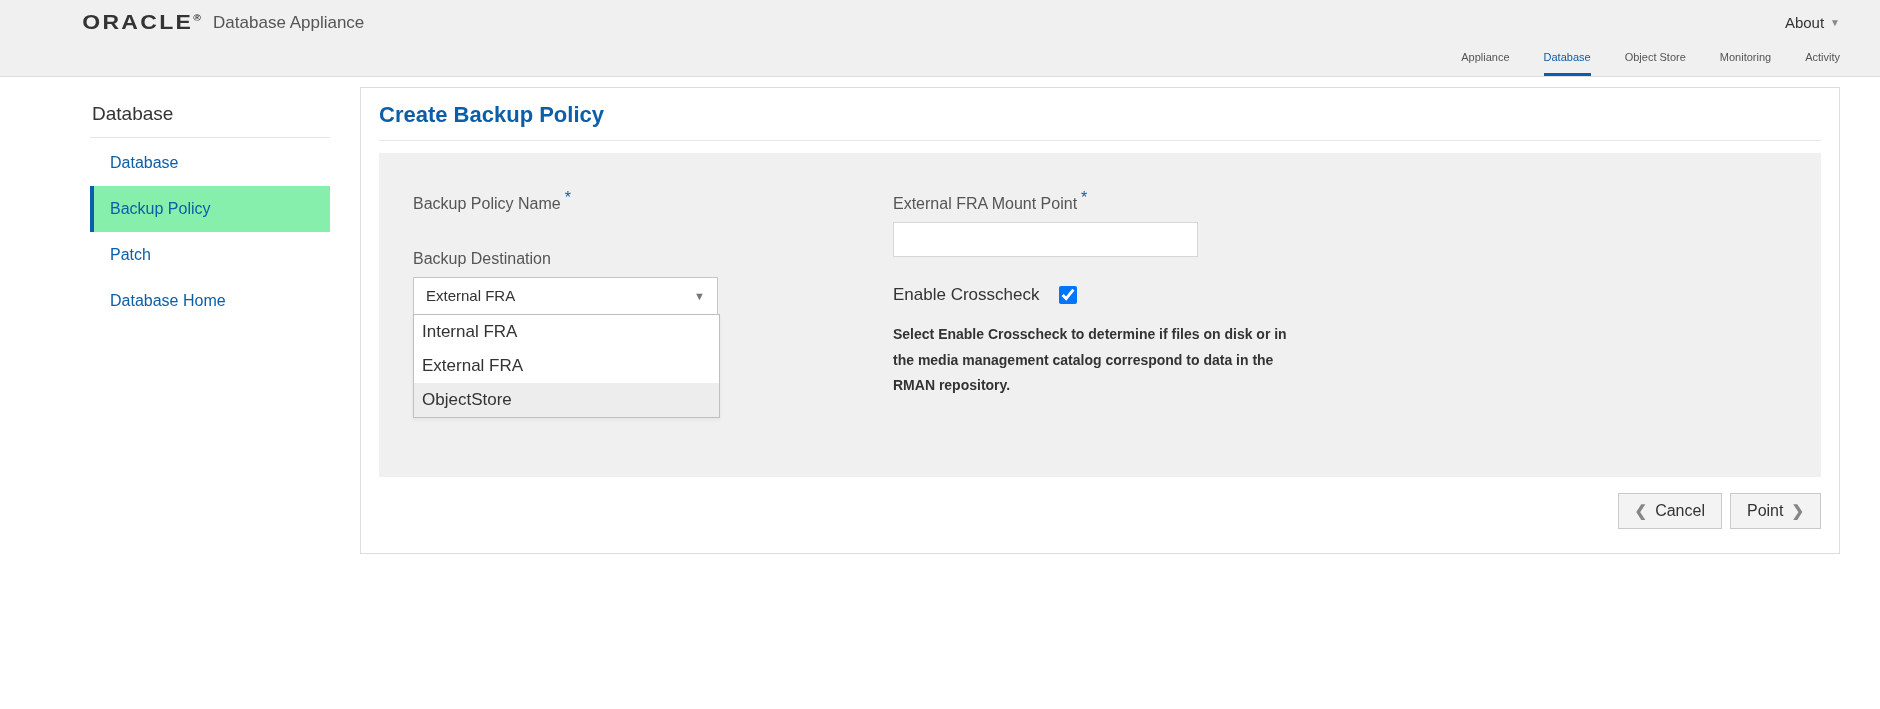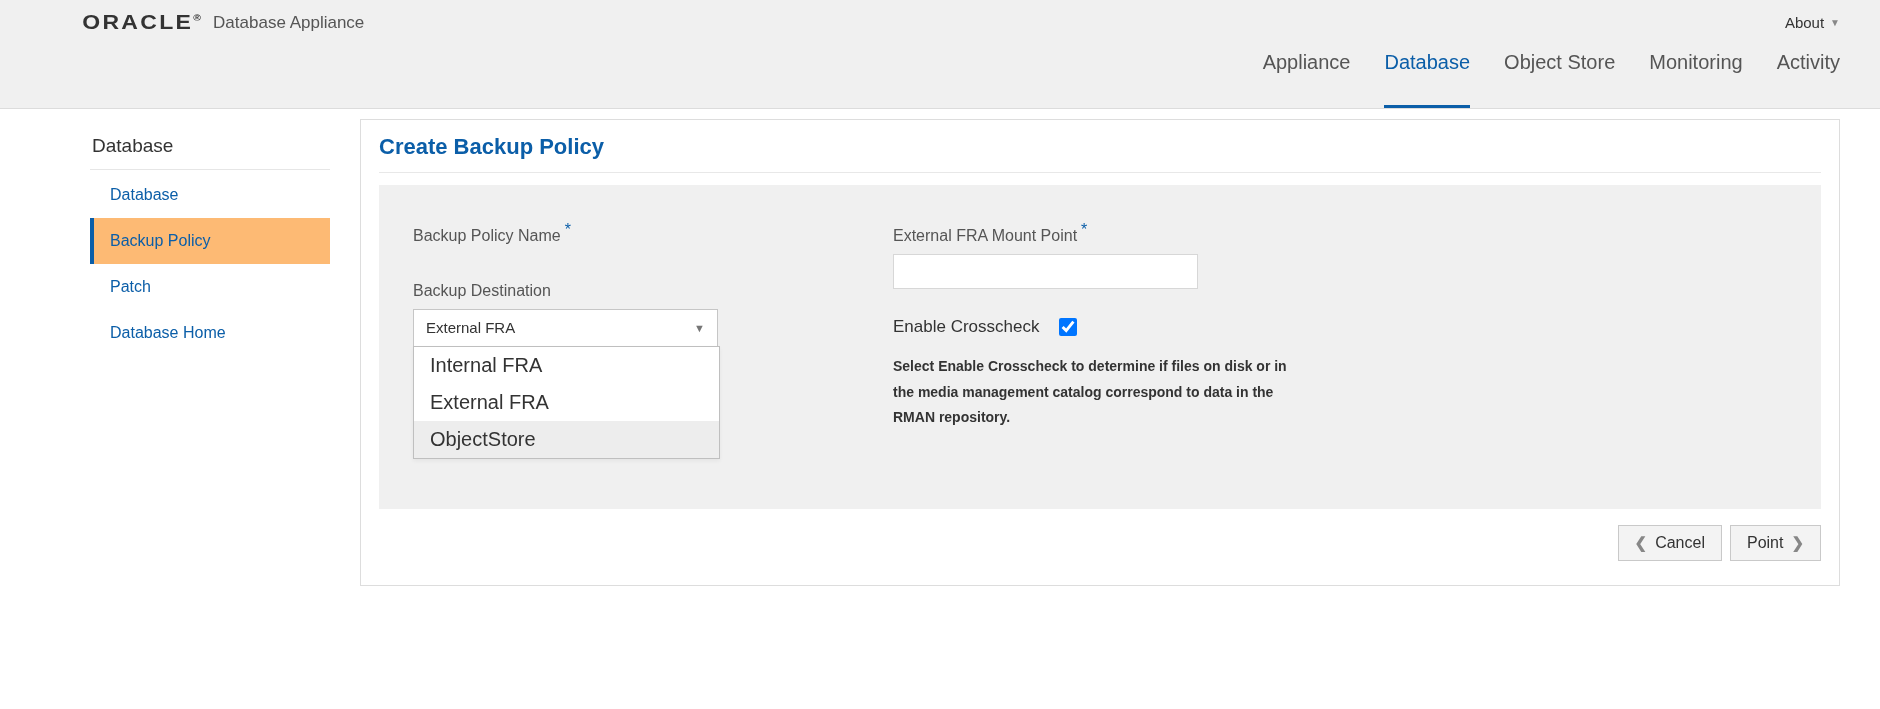--- a/index.html
+++ b/index.html
@@ -48,23 +48,23 @@
     font-size: 10px;
     color: #888;
   }
   .topnav {
     display: flex;
     justify-content: flex-end;
     gap: 34px;
     padding: 14px 0 0 0;
   }
   .topnav-item {
-    font-size: 20px;
+    font-size: 11px;
     color: #555;
-    padding-bottom: 31px;
+    padding-bottom: 10px;
     cursor: pointer;
     border-bottom: 3px solid transparent;
   }
   .topnav-item.active {
     color: #0b5ea8;
     border-bottom-color: #0b5ea8;
   }
   .main {
     display: flex;
     padding: 0 40px 0 90px;
@@ -82,21 +82,21 @@
   }
   .side-nav { margin-top: 2px; }
   .side-item {
     font-size: 16px;
     color: #0b5ea8;
     padding: 14px 16px;
     border-left: 4px solid transparent;
     cursor: pointer;
   }
   .side-item.active {
-    background: #fdba74;
+    background: #86efac;
     border-left-color: #0b5ea8;
   }
   .content {
     flex: 1;
     border: 1px solid #ddd;
     margin-top: 10px;
     padding: 14px 18px 24px;
     background: #fff;
   }
   .page-title {
@@ -164,22 +164,22 @@
     position: absolute;
     top: 37px;
     left: 0;
     width: 307px;
     border: 1px solid #bfbfbf;
     background: #fff;
     z-index: 10;
     box-shadow: 0 2px 4px rgba(0,0,0,0.05);
   }
   .dropdown-option {
-    padding: 7px 16px;
-    font-size: 20px;
+    padding: 7px 8px;
+    font-size: 17px;
     color: #333;
     cursor: pointer;
   }
   .dropdown-option.highlight {
     background: #ededed;
   }
   .spinner {
     display: flex;
     width: 258px;
     height: 35px;

